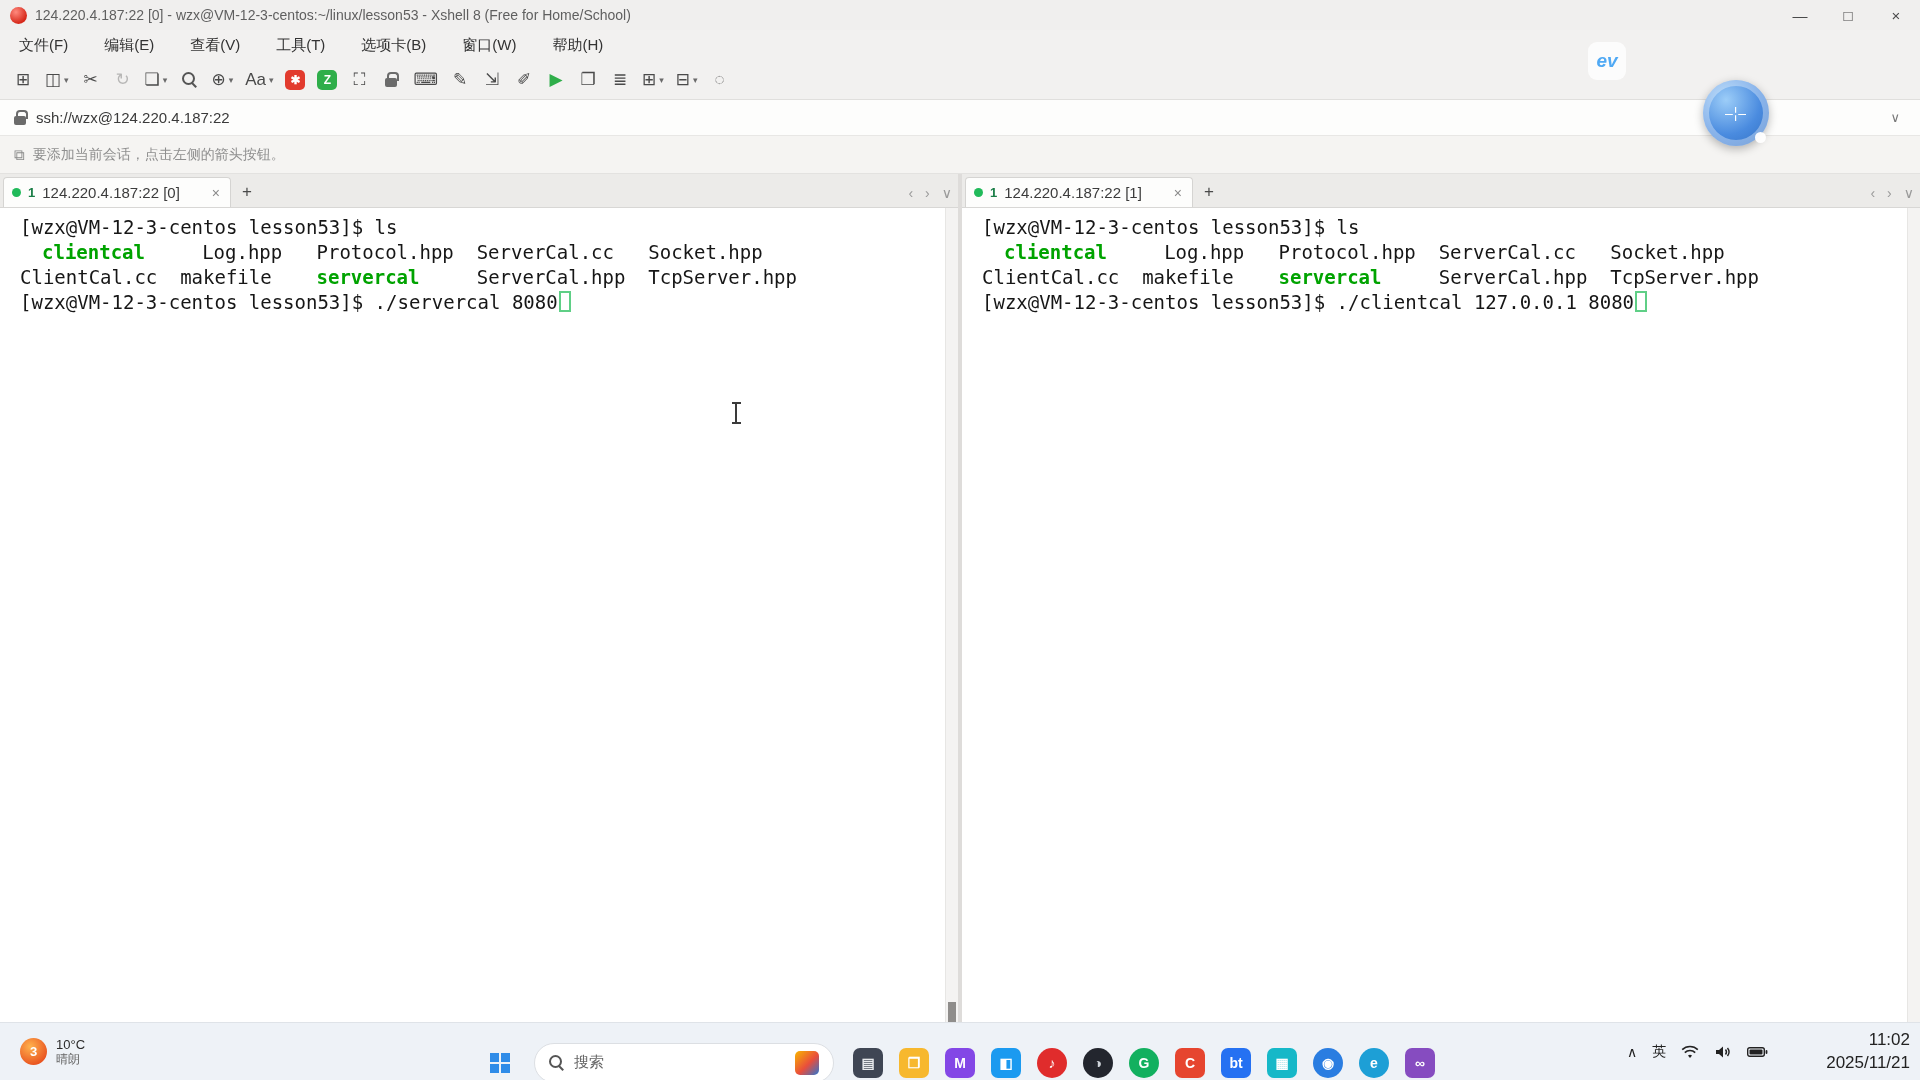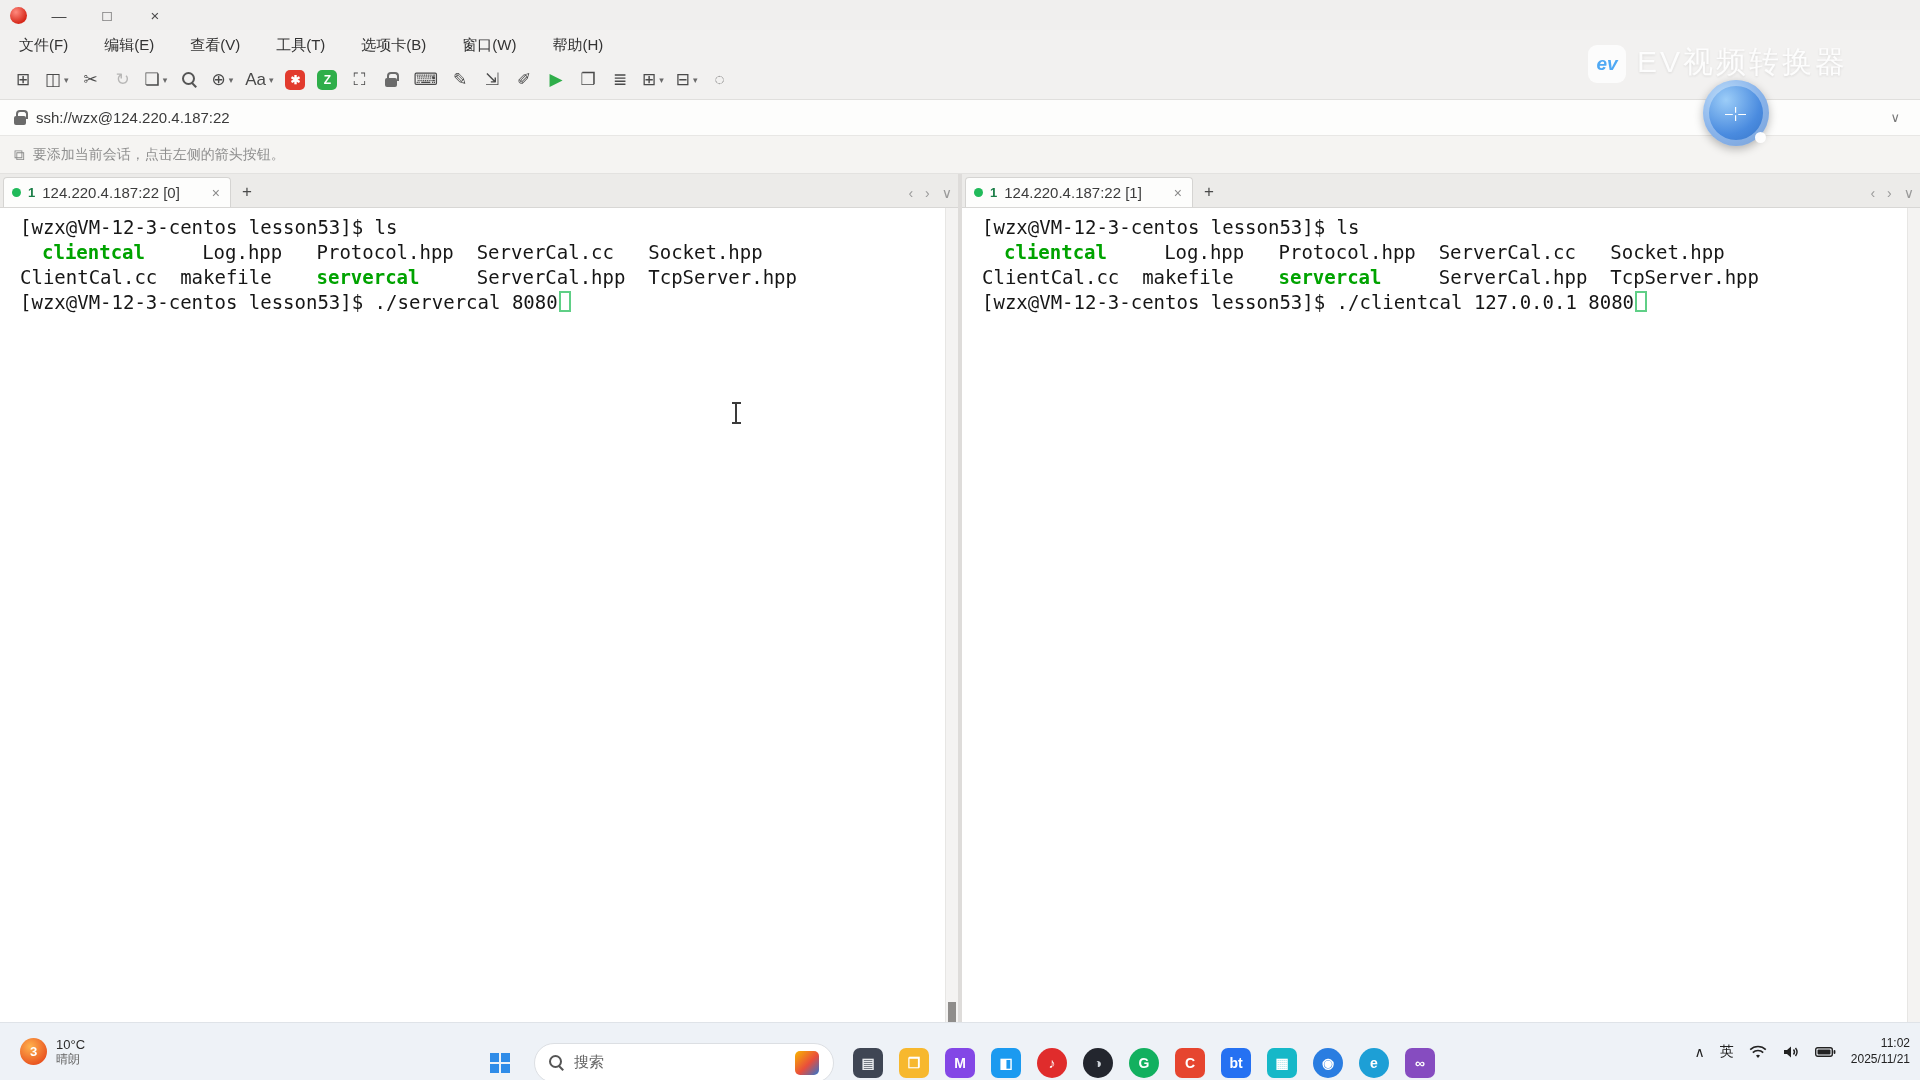--- a/index.html
+++ b/index.html
@@ -86,21 +86,21 @@
   .start-logo{display:grid;grid-template-columns:9px 9px;grid-template-rows:9px 9px;gap:2px;}
   .start-logo i{background:#2f8ce8;display:block;}
   .search-pill{width:300px;height:40px;background:#fff;border:1px solid #dcdfe3;border-radius:20px;display:flex;align-items:center;padding:0 14px;gap:10px;}
   .search-text{font-size:15px;color:#666;flex:1;}
   .search-daily{width:24px;height:24px;border-radius:5px;background:linear-gradient(135deg,#f8b500,#e94e3c 55%,#2a76d2);}
   .tb-app{width:40px;height:40px;border-radius:6px;display:flex;align-items:center;justify-content:center;}
   .app-chip{width:30px;height:30px;border-radius:7px;display:flex;align-items:center;justify-content:center;font-size:14px;font-weight:bold;}
   .app-chip.circle{border-radius:50%;}
   .tb-tray{position:absolute;right:10px;top:0;height:100%;display:flex;align-items:center;gap:15px;}
   .tray-ico{color:#222;font-size:14px;display:flex;align-items:center;}
-  .tray-clock{text-align:right;font-size:12px;color:#222;line-height:1.3;}
+  .tray-clock{text-align:right;font-size:17px;color:#222;line-height:1.3;margin-left:43px;}
 
   
   .ev-mark{position:absolute;left:1588px;top:42px;display:flex;align-items:flex-end;gap:11px;opacity:.88;z-index:90;pointer-events:none;}
   .ev-logo{width:38px;height:38px;background:rgba(255,255,255,.92);border-radius:9px;display:flex;align-items:center;justify-content:center;color:#3aa0f5;font-weight:bold;font-style:italic;font-size:19px;}
   .ev-text{font-size:30px;letter-spacing:3px;color:rgba(255,255,255,.95);text-shadow:0 1px 3px rgba(0,0,0,.12);}
   .ev-ball{position:absolute;left:1703px;top:80px;width:66px;height:66px;border-radius:50%;z-index:95;
     background:radial-gradient(circle at 35% 30%,#9ccdf8,#4a8bdf 55%,#2f6dc0);
     box-shadow:0 3px 10px rgba(0,0,0,.28), inset 0 0 0 6px rgba(255,255,255,.35);
     display:flex;align-items:center;justify-content:center;}
   .ev-ball::after{content:"";position:absolute;right:3px;bottom:3px;width:11px;height:11px;border-radius:50%;background:rgba(255,255,255,.95);}
@@ -111,20 +111,21 @@
   .ibeam::before{content:"";position:absolute;left:4px;top:2px;bottom:2px;width:2px;background:#3a3a3a;}
   .ibeam::after{content:"";position:absolute;left:1px;right:1px;top:0;height:2px;background:#3a3a3a;box-shadow:0 20px 0 #3a3a3a;}
 </style>
 </head>
 <body>
 
 <div class="app">
 
   <div class="titlebar">
     <span class="app-icon"></span>
+    <span class="title-text">124.220.4.187:22 [0] - wzx@VM-12-3-centos:~/linux/lesson53 - Xshell 8 (Free for Home/School)</span>
     <div class="win-controls">
       <div class="win-btn">—</div>
       <div class="win-btn">□</div>
       <div class="win-btn">×</div>
     </div>
   </div>
 
   <div class="menubar">
     <span class="menu-item">文件(F)</span>
     <span class="menu-item">编辑(E)</span>
@@ -392,19 +393,18 @@
     </span>
     <span class="tray-clock">
       <div>11:02</div>
       <div>2025/11/21</div>
     </span>
   </div>
 </div>
 
 <div class="ev-mark">
   <span class="ev-logo">ev</span>
-  <span class="ev-text">EV视频转换器</span>
 </div>
 <div class="ev-ball">
   <span class="ev-ball-mark">–¦–</span>
 </div>
 
 <div class="ibeam"></div>
 
 </body></html>

